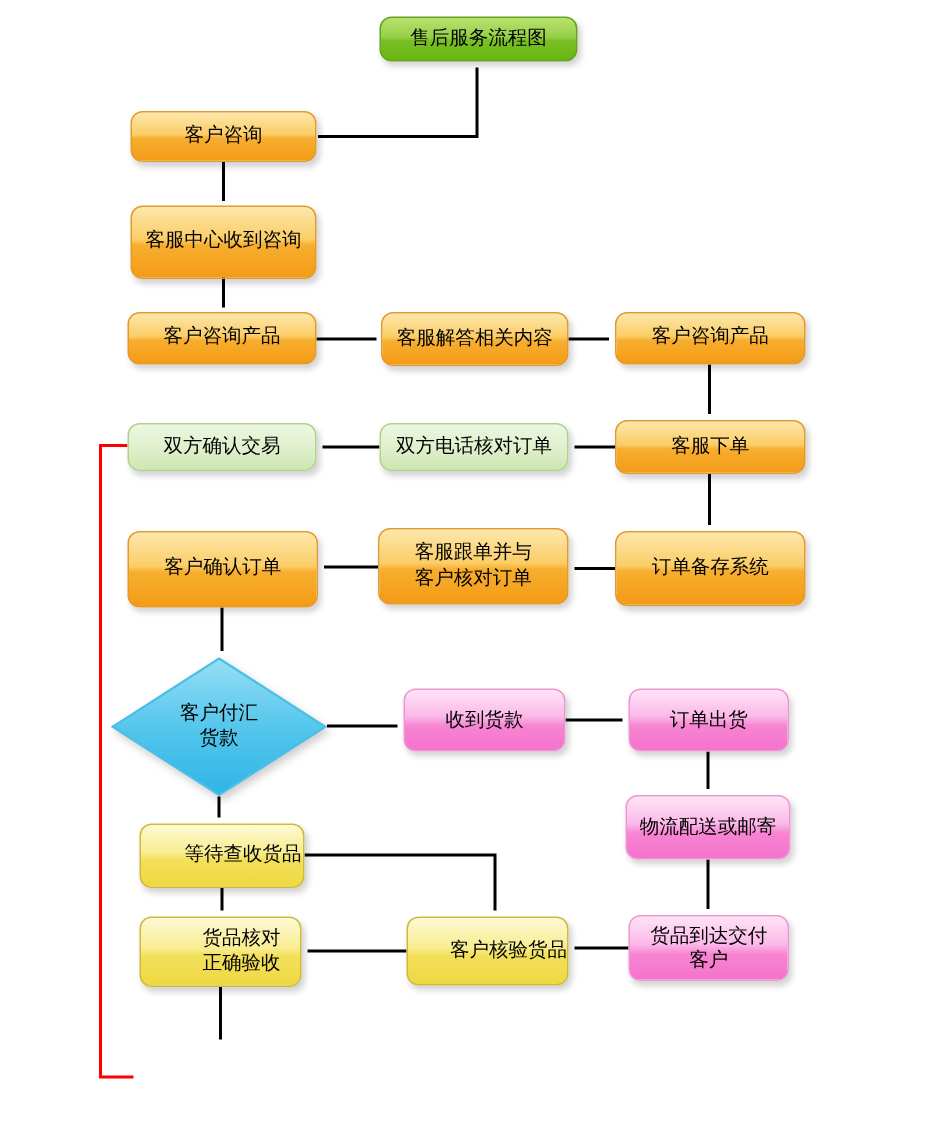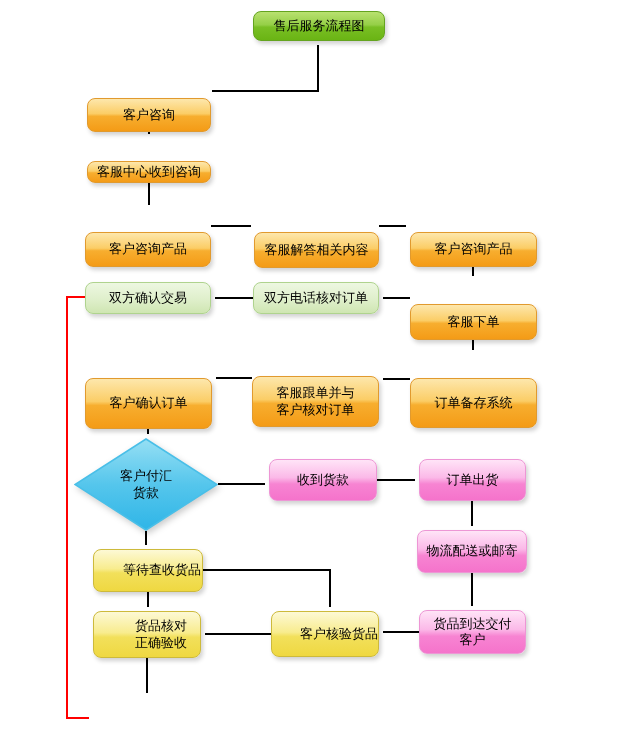--- a/index.html
+++ b/index.html
@@ -22,21 +22,20 @@
   .node-label{
     color:#000;
     font-size:13px;
     line-height:1.25;
     white-space:pre-line;
     text-align:center;
   }
   .orange{
     border:1px solid #E19A2E;
     background:linear-gradient(180deg,#FDE7AC 0%,#FBCD66 46%,#F7AE2F 54%,#F49B16 100%);
-    margin-top:24px;
   }
   .green-bright{
     border:1px solid #64A41F;
     background:linear-gradient(180deg,#B9E170 0%,#95CF47 46%,#79BF24 54%,#6AB414 100%);
   }
   .green-light{
     border:1px solid #AFD38E;
     background:linear-gradient(180deg,#EDF7E1 0%,#DFEFCB 55%,#CFE6B2 100%);
   }
   .yellow{
@@ -104,21 +103,21 @@
   </svg>
 
   <div class="node green-bright" style="left:253px;top:11px;width:132px;height:30px">
     <span class="node-label">售后服务流程图</span>
   </div>
 
   <div class="node orange" style="left:87px;top:74px;width:124px;height:34px">
     <span class="node-label">客户咨询</span>
   </div>
 
-  <div class="node orange" style="left:87px;top:137px;width:124px;height:22px">
+  <div class="node orange" style="left:87px;top:137px;width:124px;height:49px">
     <span class="node-label">客服中心收到咨询</span>
   </div>
 
   <div class="node orange" style="left:85px;top:208px;width:126px;height:35px">
     <span class="node-label">客户咨询产品</span>
   </div>
 
   <div class="node orange" style="left:254px;top:208px;width:125px;height:36px">
     <span class="node-label">客服解答相关内容</span>
   </div>

